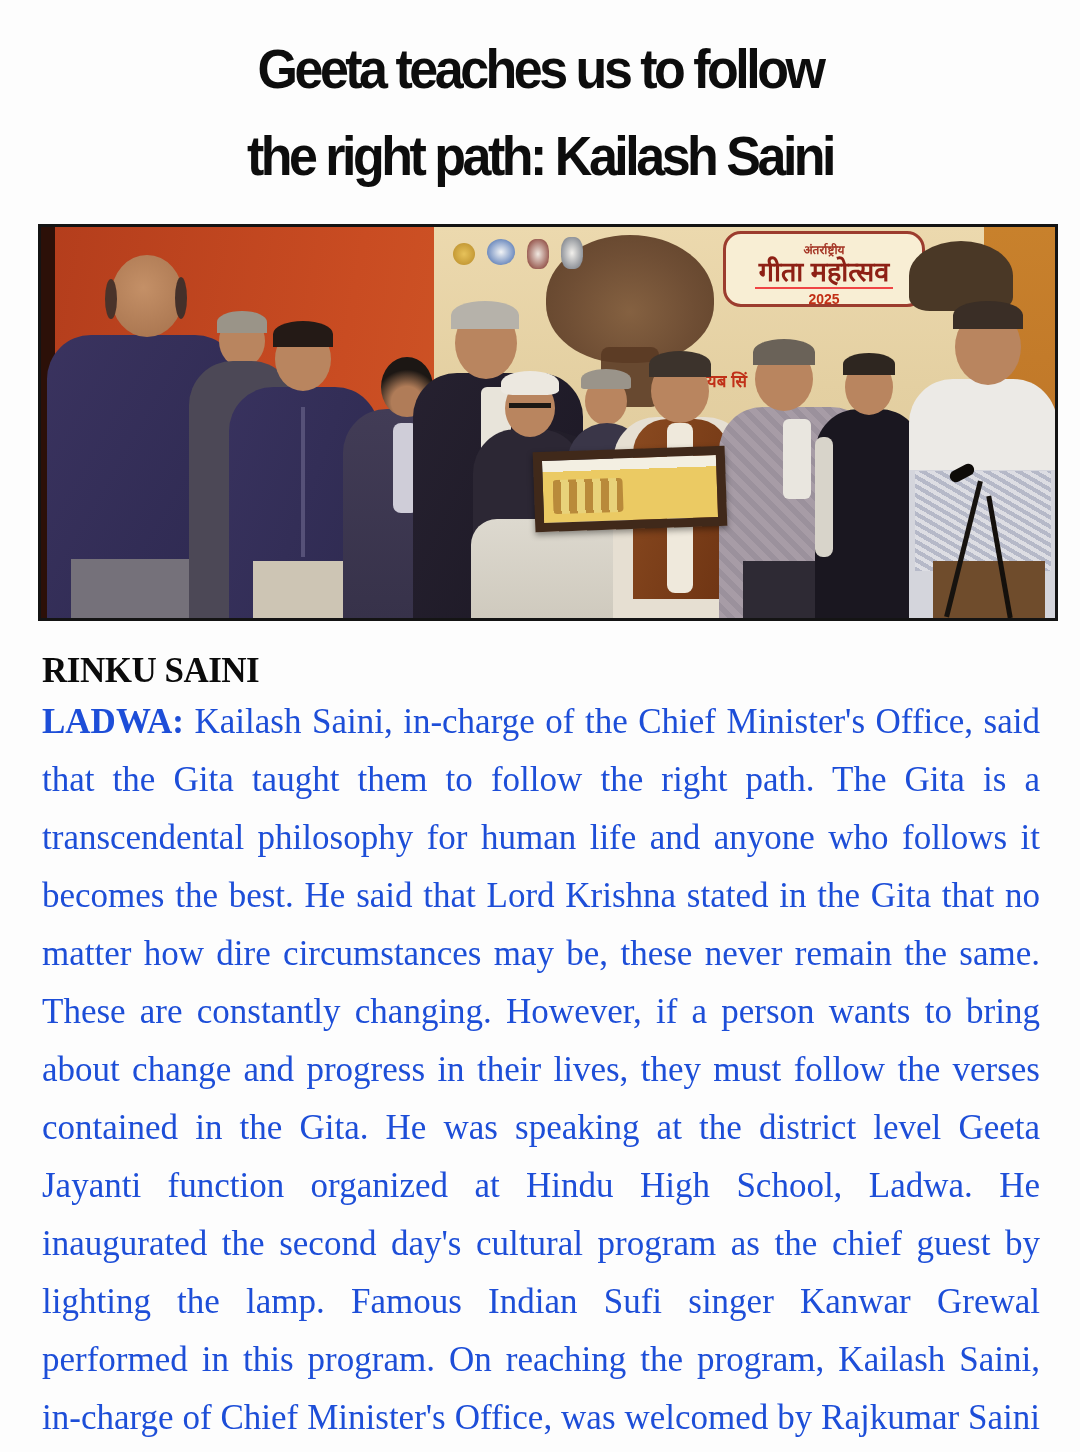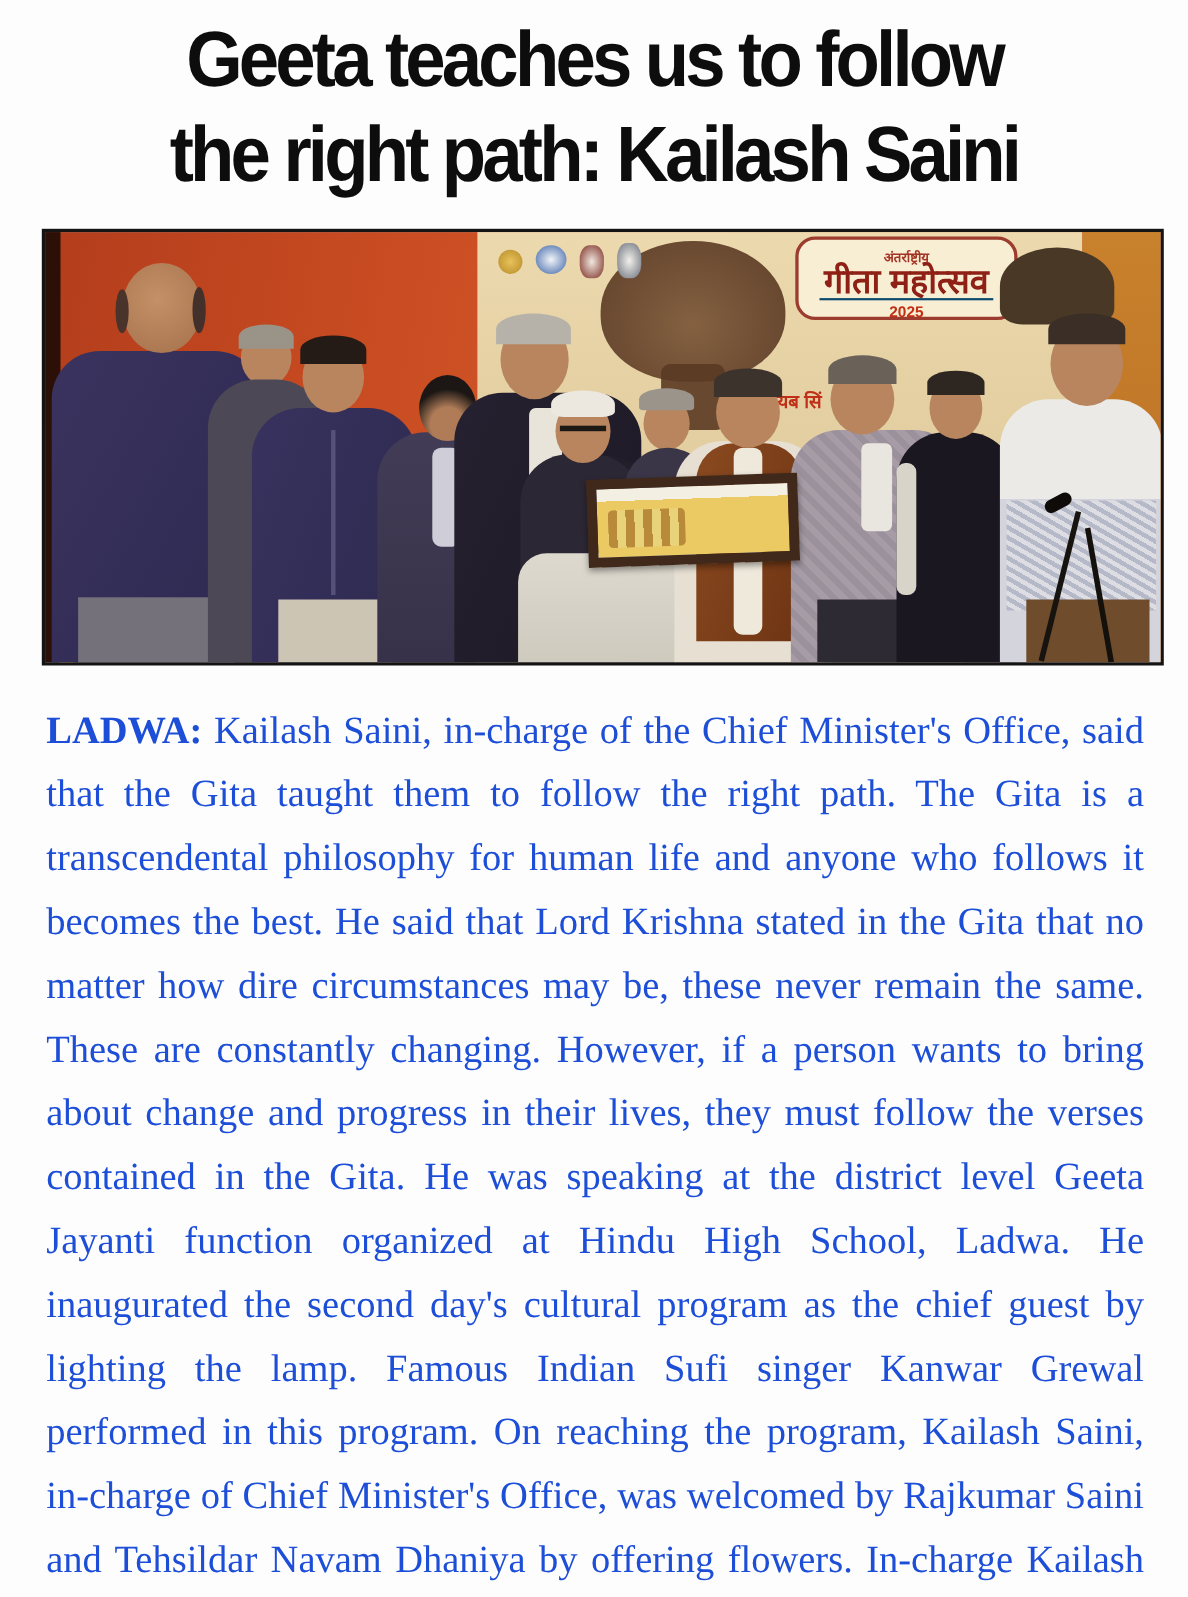--- a/index.html
+++ b/index.html
@@ -4,24 +4,24 @@
 <style>
   * { margin:0; padding:0; box-sizing:border-box; }
   html,body { background:#ffffff; }
   .page {
     position:relative; width:1080px; height:1452px; margin:0 auto;
     background:#fdfdfd; overflow:hidden;
     font-family:"Liberation Serif", serif; color:#111;
   }
   
   .headline {
-    margin-top:10px; text-align:center;
+    margin-top:26px; text-align:center;
     font-family:"Liberation Sans", sans-serif;
     font-weight:bold; color:#0d0d0d;
-    font-size:66px; line-height:87px; letter-spacing:-3.5px;
+    font-size:52px; line-height:87px; letter-spacing:-3.5px;
   }
   .headline .hl-line { display:block; transform:scaleY(1.08); }
   
   .photo {
     position:relative; margin:24px auto 0 38px;
     width:1020px; height:397px;
     border:3px solid #141414; overflow:hidden;
     background:linear-gradient(100deg,#b33d1c 0%,#c94c22 30%,#cf5526 45%,#c24a20 60%);
   }
   .photo * { position:absolute; }
@@ -40,21 +40,21 @@
     text-align:justify; color:#1d4ed8;
   }
   .bodytext .dateline { font-weight:bold; }
   
   .bubble {
     background:#f8eed4; border:3px solid #9c3c2e; border-radius:18px;
     text-align:center; color:#8e2418;
     font-family:"Liberation Sans", sans-serif;
   }
   .bubble .b-top { font-size:12px; line-height:13px; color:#a43424; font-weight:bold; }
-  .bubble .b-title { font-size:31px; line-height:30px; font-weight:bold; color:#8e2015; border-bottom:2px solid #0c4a6e; display:inline-block; padding:0 4px;}
+  .bubble .b-title { font-size:27px; line-height:30px; font-weight:bold; color:#8e2015; border-bottom:2px solid #ef4444; display:inline-block; padding:0 4px;}
   .bubble .b-year { font-size:14px; line-height:20px; font-weight:bold; color:#c22f15; }
   .bline2 { font-family:"Liberation Sans",sans-serif; font-weight:bold; color:#d42c10; font-size:34px; }
   .bline3 { font-family:"Liberation Sans",sans-serif; font-weight:bold; color:#c03018; font-size:17px; }
 </style>
 </head>
 <body>
 
 <div class="page">
 
   <h1 class="headline">
@@ -149,16 +149,17 @@
 
     <div style="left:493px;top:222px;width:192px;height:80px;border:9px solid #40291a;background:linear-gradient(#f3efe2 0 18%,#ebca63 18% 100%);box-shadow:0 3px 6px rgba(0,0,0,.4);transform:rotate(-2deg);"></div>
     <div style="left:512px;top:252px;width:70px;height:34px;background:repeating-linear-gradient(90deg,#b98a3a 0 8px,#e8d27a 8px 16px);border-radius:4px;transform:rotate(-2deg);"></div>
 
     <div style="left:920px;top:252px;width:5px;height:140px;background:#17130f;transform:rotate(14deg);"></div>
     <div style="left:908px;top:240px;width:26px;height:12px;border-radius:8px;background:#0e0b08;transform:rotate(-28deg);"></div>
     <div style="left:956px;top:268px;width:5px;height:124px;background:#14100c;transform:rotate(-10deg);"></div>
   </figure>
 
   <div class="article">
+    <div class="byline">RINKU SAINI</div>
     <p class="bodytext"><span class="dateline">LADWA:</span> <span>Kailash Saini, in-charge of the Chief Minister's Office, said that the Gita taught them to follow the right path. The Gita is a transcendental philosophy for human life and anyone who follows it becomes the best. He said that Lord Krishna stated in the Gita that no matter how dire circumstances may be, these never remain the same. These are constantly changing. However, if a person wants to bring about change and progress in their lives, they must follow the verses contained in the Gita. He was speaking at the district level Geeta Jayanti function organized at Hindu High School, Ladwa. He inaugurated the second day's cultural program as the chief guest by lighting the lamp. Famous Indian Sufi singer Kanwar Grewal performed in this program. On reaching the program, Kailash Saini, in-charge of Chief Minister's Office, was welcomed by Rajkumar Saini and Tehsildar Navam Dhaniya by offering flowers. In-charge Kailash Saini visited the exhibition organized by the Information, Public Relations and Language Department.</span></p>
   </div>
 
 </div>
 
 </body></html>

